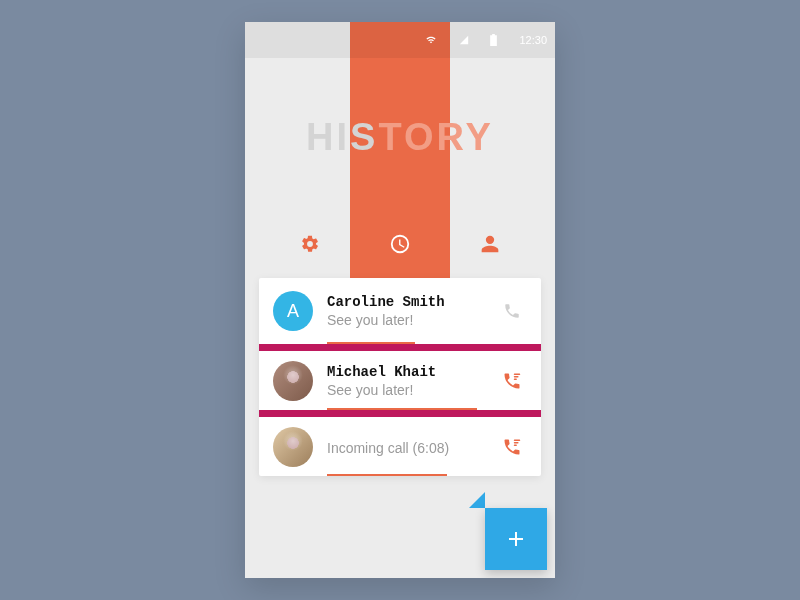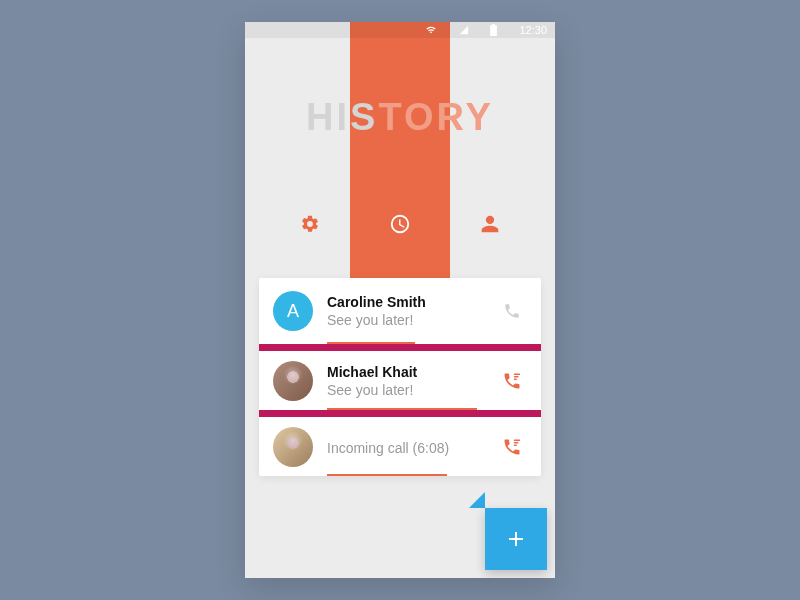--- a/index.html
+++ b/index.html
@@ -25,21 +25,21 @@
     position: absolute;
     left: 105px;
     top: 0;
     width: 100px;
     height: 260px;
     background: #ea6a47;
     z-index: 0;
   }
   .status-bar {
     position: relative;
-    height: 16px;
+    height: 36px;
     background: rgba(0,0,0,0.06);
     display: flex;
     justify-content: flex-end;
     align-items: center;
     gap: 20px;
     padding: 0 8px;
     color: #fff;
     font-size: 11px;
     z-index: 2;
   }
@@ -100,21 +100,21 @@
   .avatar {
     width: 40px; height: 40px; border-radius: 50%;
     flex-shrink: 0;
     margin-right: 14px;
     background: #ccc;
     display: flex; align-items: center; justify-content: center;
     color: #fff; font-weight: 500;
     overflow: hidden;
   }
   .row-text { flex: 1; min-width: 0; }
-  .row-name { font-size: 14px; font-weight: 600; color: #111; }
+  .row-name { font-size: 14px; font-weight: 600; color: #111; font-family: Liberation Mono, monospace; }
   .row-sub { font-size: 14px; color: #9a9a9a; margin-top: 2px; }
   .row-action {
     width: 30px; display:flex; align-items:center; justify-content:center;
   }
   .underline {
     position: absolute; bottom: 0; left: 68px;
     height: 2px; background: #ea6a47;
   }
   .fab {
     position: absolute;

